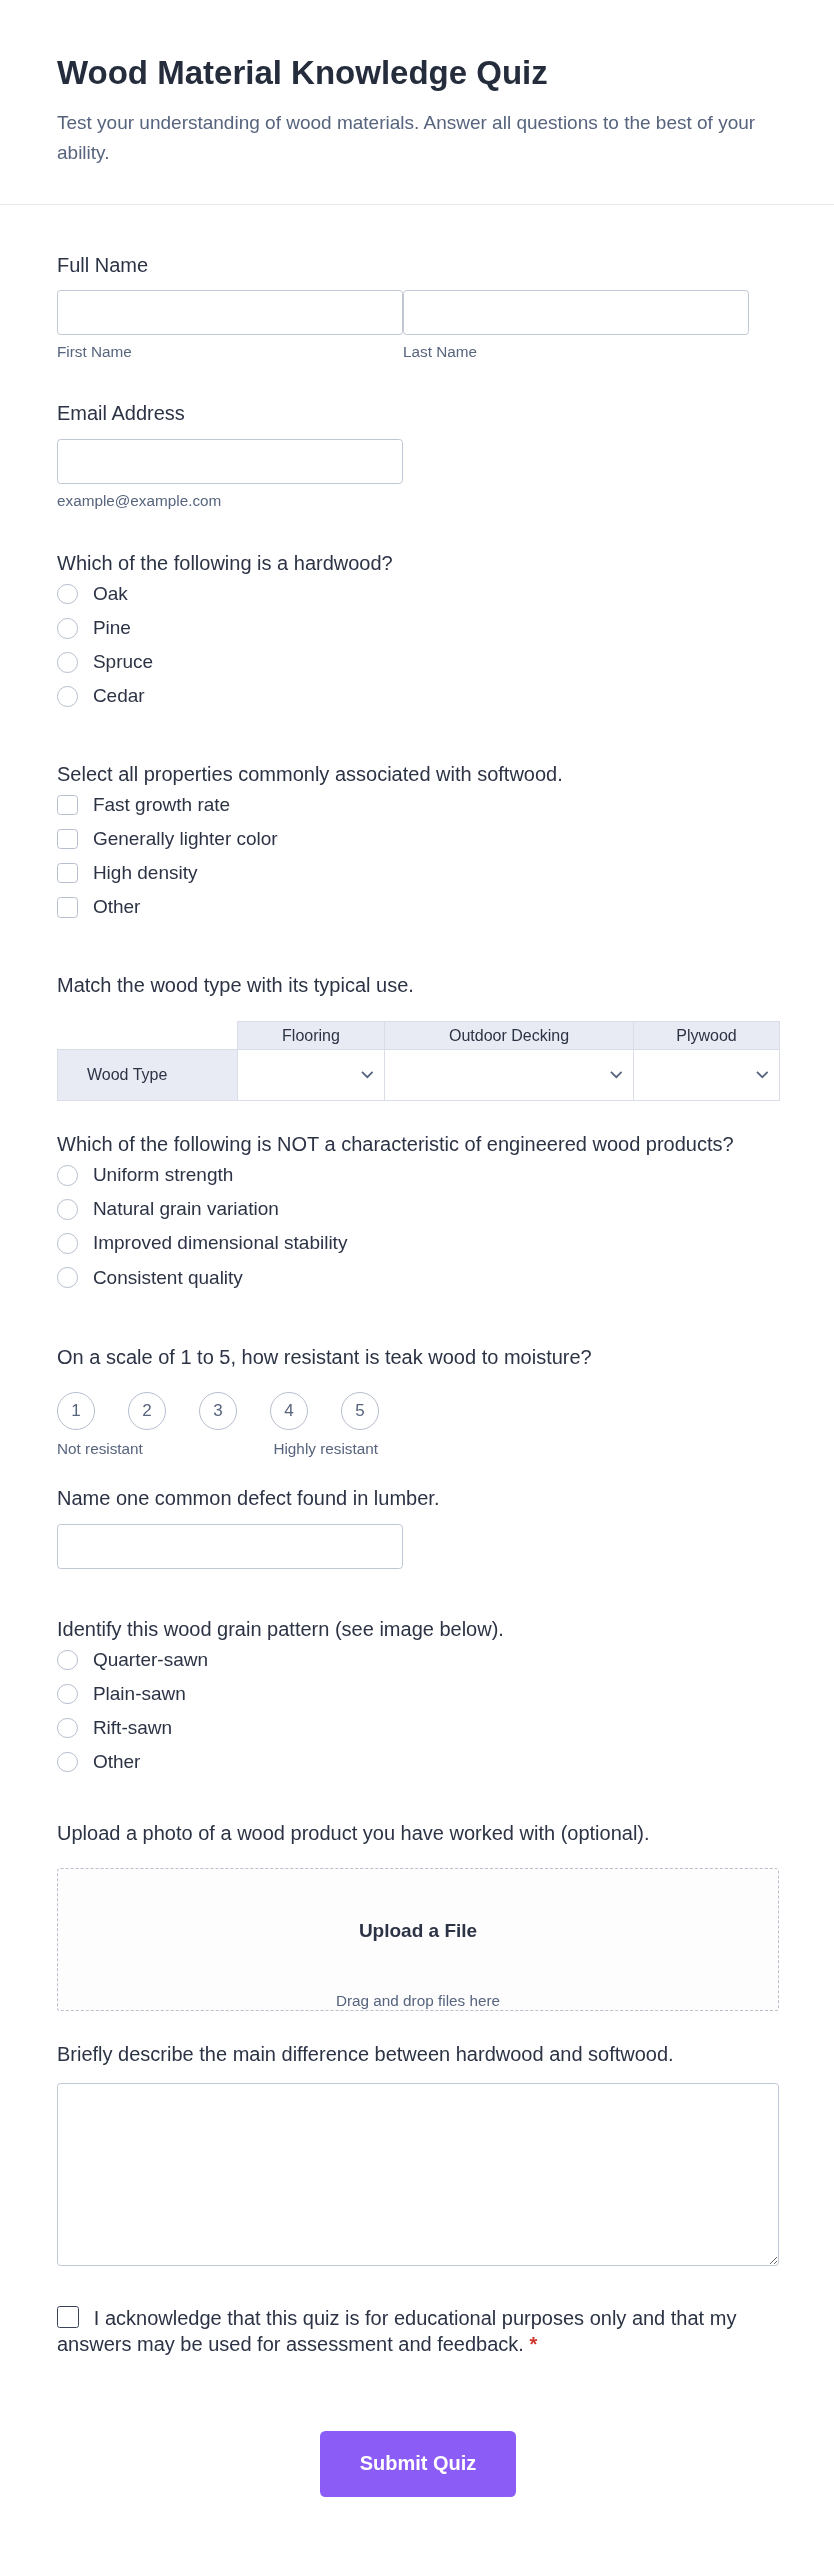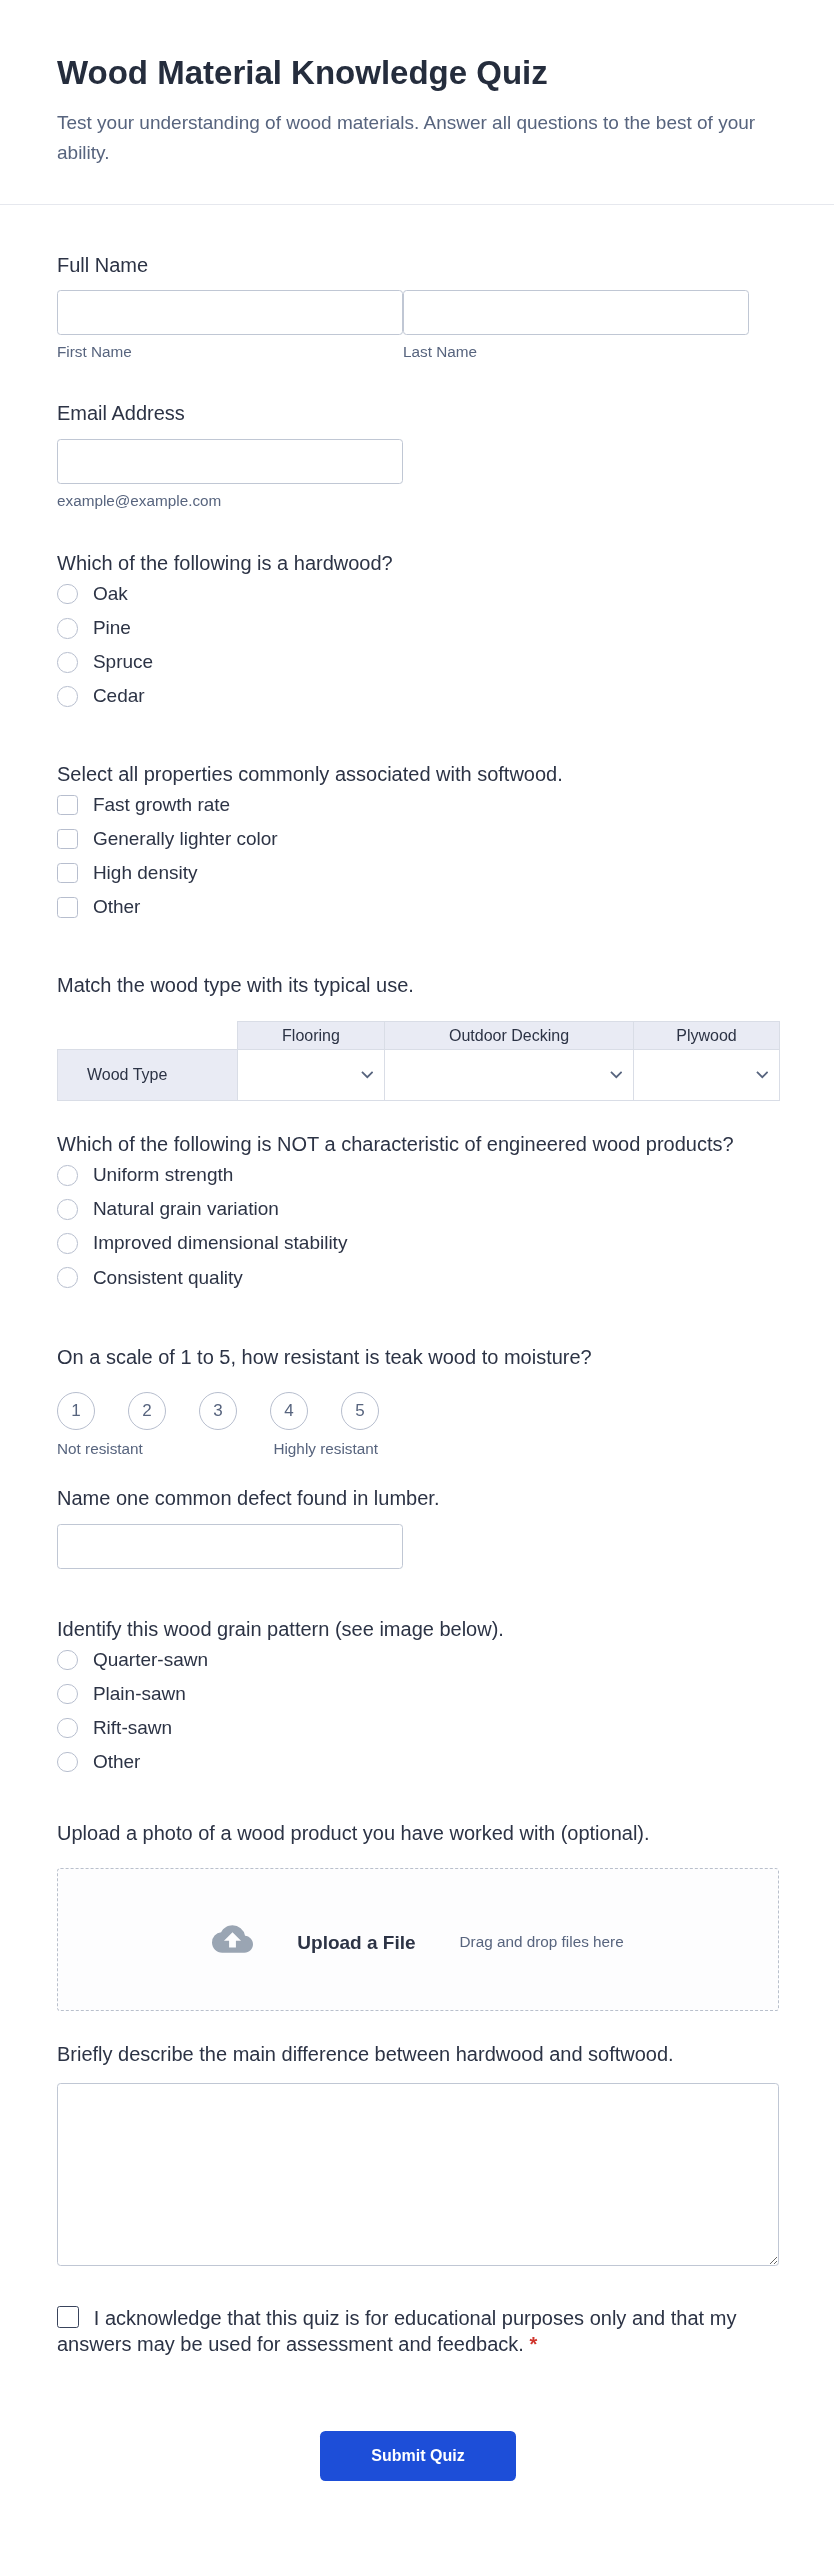--- a/index.html
+++ b/index.html
@@ -68,21 +68,21 @@
     width: 38px; height: 38px; border: 0.9px solid #b7bece; border-radius: 50%;
     display: flex; align-items: center; justify-content: center;
     font-size: 17px; color: #57647e; cursor: pointer; background: #fff;
   }
   .scale-labels { width: 321px; display: flex; justify-content: space-between; margin-top: 10.8px;
     font-size: 15.3px; line-height: 16px; color: #57647e; }
 
   .upload-box {
     margin-top: 21.5px; width: 722px; height: 143px;
     border: 1.8px dashed #b9c0cc; border-radius: 3.6px; background: #fdfdfe;
-    display: flex; align-items: center; justify-content: center;
+    display: flex; flex-direction: column; align-items: center; justify-content: center;
     cursor: pointer;
     gap: 44px;
   }
   .upload-icon { color: #9aa5b3; }
   .upload-main { margin-top: 7.2px; font-size: 19px; font-weight: 600; color: #2c3345; }
   .upload-hint { margin-top: 6.3px; font-size: 15.3px; color: #57647e; }
 
   .describe-ta {
     margin-top: 16px; width: 722px; height: 183px; border: 0.9px solid #c0c7d4; border-radius: 3.6px;
     resize: vertical; font-family: "Liberation Sans", sans-serif; font-size: 18px; color: #2c3345;
@@ -91,23 +91,23 @@
 
   .ack { margin-top: 39px; font-size: 20px; line-height: 26px; color: #2c3345; max-width: 722px; }
   .ack-box {
     display: inline-block; width: 22.4px; height: 22.4px; border: 1.8px solid #39445c; border-radius: 2.7px;
     background: #fff; vertical-align: -3.6px; margin-right: 14.4px; cursor: pointer;
   }
   .req { color: #d0342c; font-weight: 700; }
 
   .submit-row { margin-top: 74px; text-align: center; }
   .submit-btn {
-    width: 196px; height: 50px; border: none; border-radius: 5.4px;
-    background: #1d4ed8; color: #fff; font-family: "Liberation Sans", sans-serif;
-    font-size: 16px; font-weight: 600; cursor: pointer;
+    width: 196px; height: 66px; border: none; border-radius: 5.4px;
+    background: #8b5cf6; color: #fff; font-family: "Liberation Sans", sans-serif;
+    font-size: 20px; font-weight: 600; cursor: pointer;
   }
 </style>
 </head>
 <body>
 
 <header class="form-header">
   <h1 class="form-title">Wood Material Knowledge Quiz</h1>
   <p class="form-subtitle">Test your understanding of wood materials. Answer all questions to the best of your ability.</p>
 </header>
 <div class="divider"></div>

